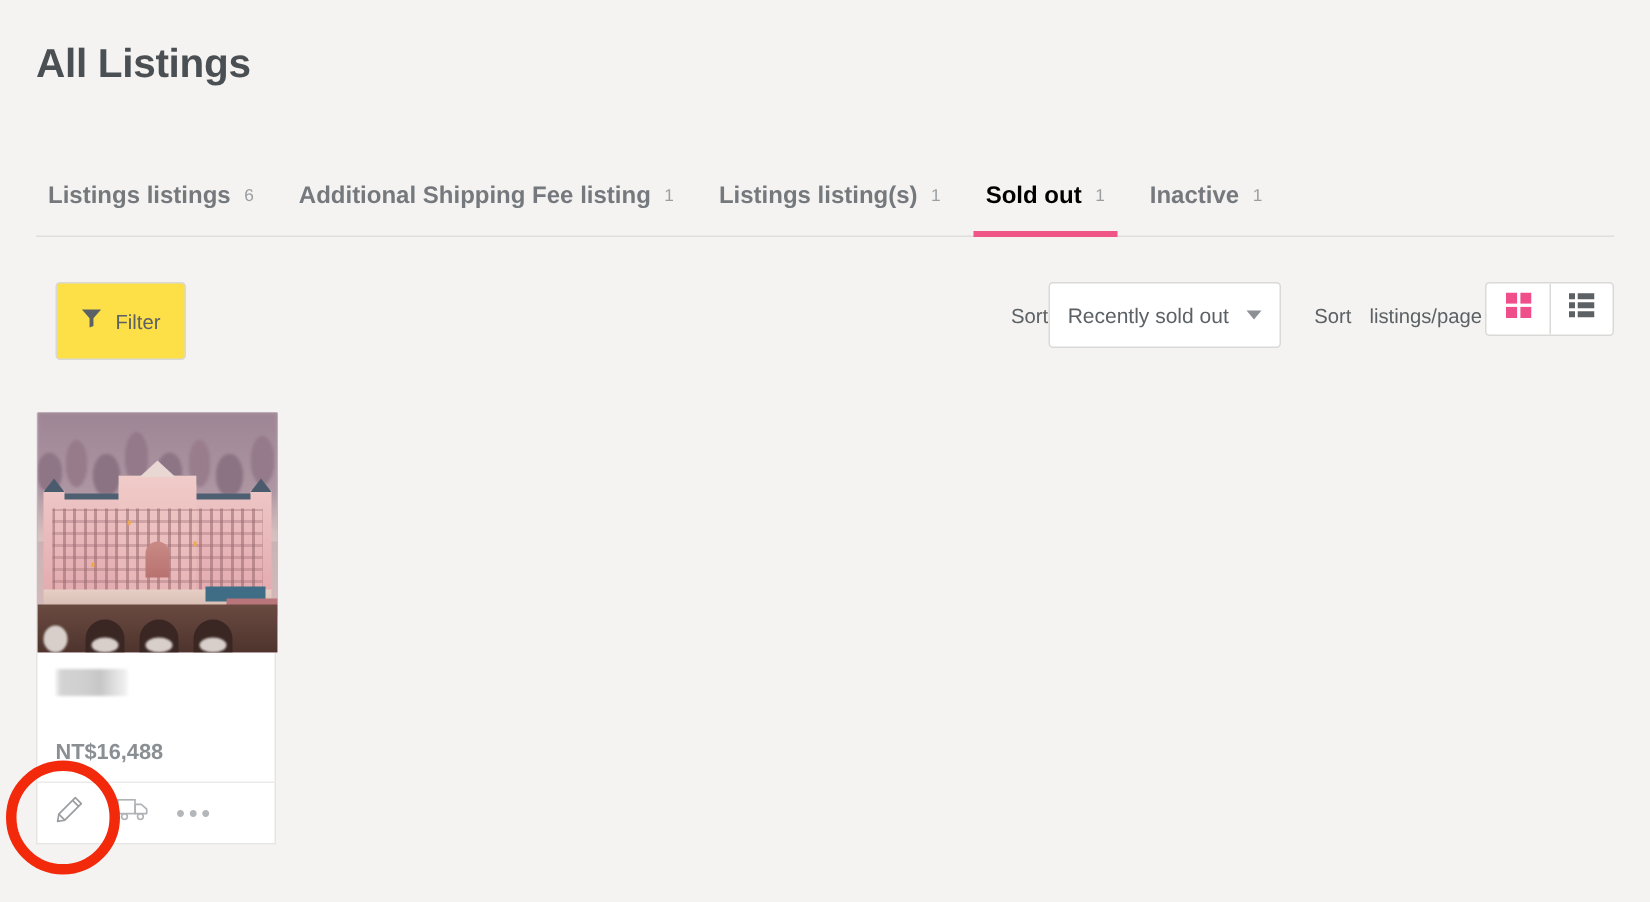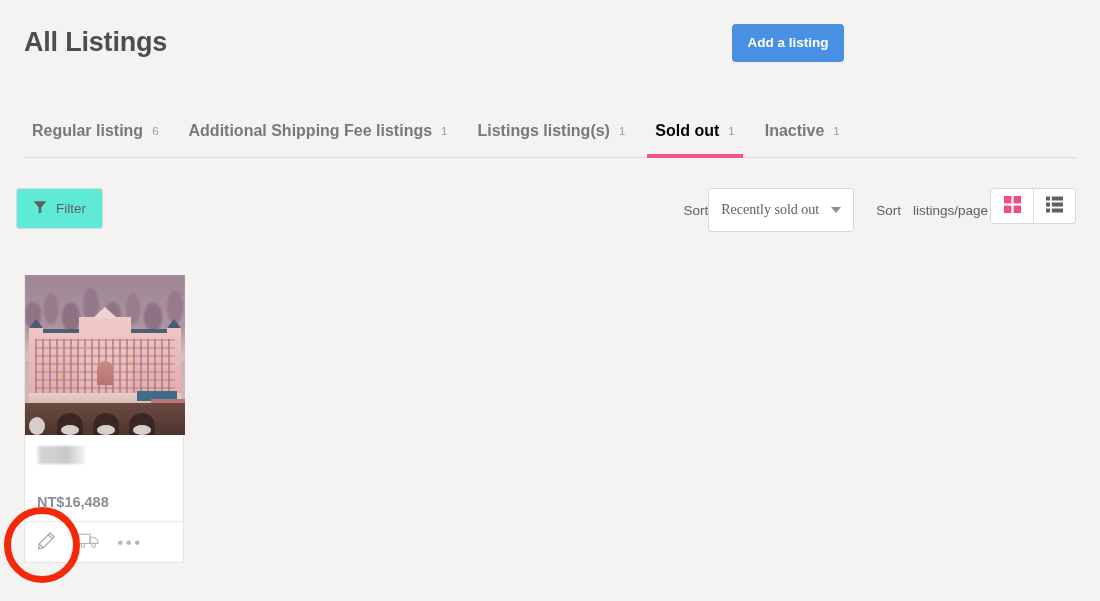--- a/index.html
+++ b/index.html
@@ -53,37 +53,37 @@
   .tab.active .tab-underline {
     position: absolute; left: 0; right: 0; bottom: -1px;
     height: 4px; background: #ef5587;
   }
   .tab .tab-underline { display: none; }
   .tab.active .tab-underline { display: block; }
 
   
   .toolbar { position: absolute; left: 0; top: 186px; width: 1100px; height: 48px; }
   .filter-btn {
-    position: absolute; left: 16px; top: 2px;
-    width: 87px; height: 41px;
-    background: #5eead4; border: 1px solid #d9d9d7; border-radius: 3px;
+    position: absolute; left: 37px; top: 2px;
+    width: 87px; height: 52px;
+    background: #fde047; border: 1px solid #d9d9d7; border-radius: 3px;
     display: flex; align-items: center; justify-content: center; gap: 9px;
     cursor: pointer;
   }
   .filter-btn .filter-label { font-size: 13.5px; color: #5c6165; }
 
   .sort-group {
     position: absolute; right: 112px; top: 0; height: 48px;
     display: flex; align-items: center; gap: 0;
   }
   .ctl-label { font-size: 13.5px; color: #5c6165; }
   .select-box {
     background: #ffffff; border: 1px solid #d9d9d7; border-radius: 3px;
     height: 44px; display: flex; align-items: center;
-    padding: 0 12px; gap: 12px; cursor: pointer; font-family: Liberation Serif, serif;
+    padding: 0 12px; gap: 12px; cursor: pointer;
   }
   .select-box .select-value { font-size: 14px; color: #5c6165; white-space: nowrap; }
   .caret {
     width: 0; height: 0;
     border-left: 5.5px solid transparent;
     border-right: 5.5px solid transparent;
     border-top: 6px solid #8d9094;
   }
 
   .view-toggle {
@@ -252,31 +252,30 @@
     pointer-events: none;
   }
 </style>
 </head>
 <body>
 
 <div class="page">
 
   <div class="header">
     <div class="page-title">All Listings</div>
-    <button class="add-listing-btn">Add a listing</button>
   </div>
 
   <div class="tabs">
     <div class="tab">
-      <span class="tab-label">Regular listing</span>
+      <span class="tab-label">Listings listings</span>
       <span class="tab-count">6</span>
 
     </div>
     <div class="tab">
-      <span class="tab-label">Additional Shipping Fee listings</span>
+      <span class="tab-label">Additional Shipping Fee listing</span>
       <span class="tab-count">1</span>
 
     </div>
     <div class="tab">
       <span class="tab-label">Listings listing(s)</span>
       <span class="tab-count">1</span>
 
     </div>
     <div class="tab active">
       <span class="tab-label">Sold out</span>

